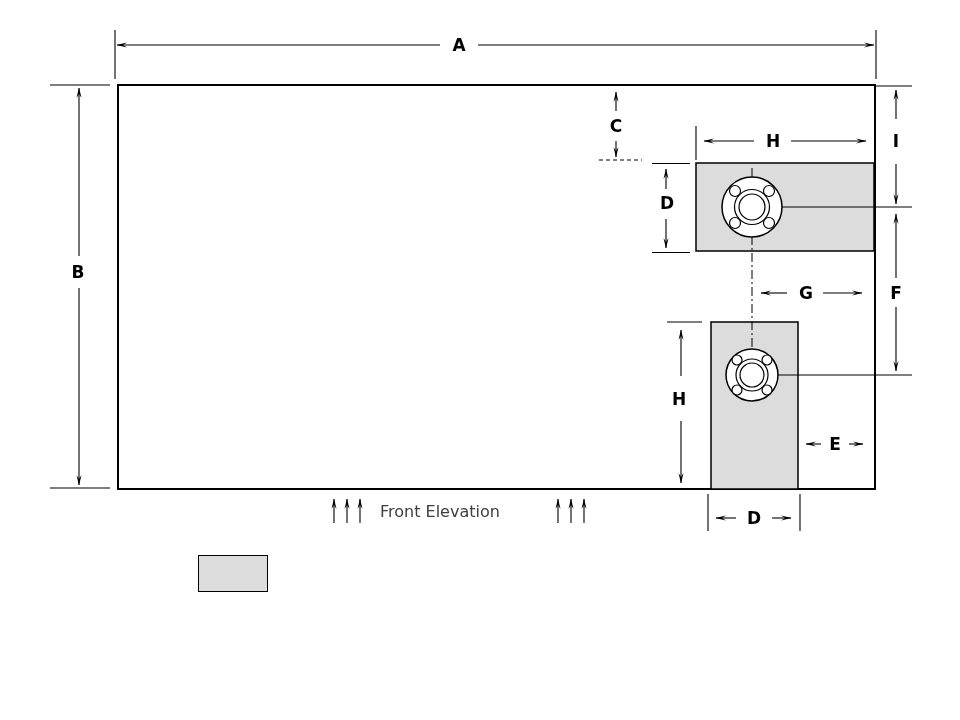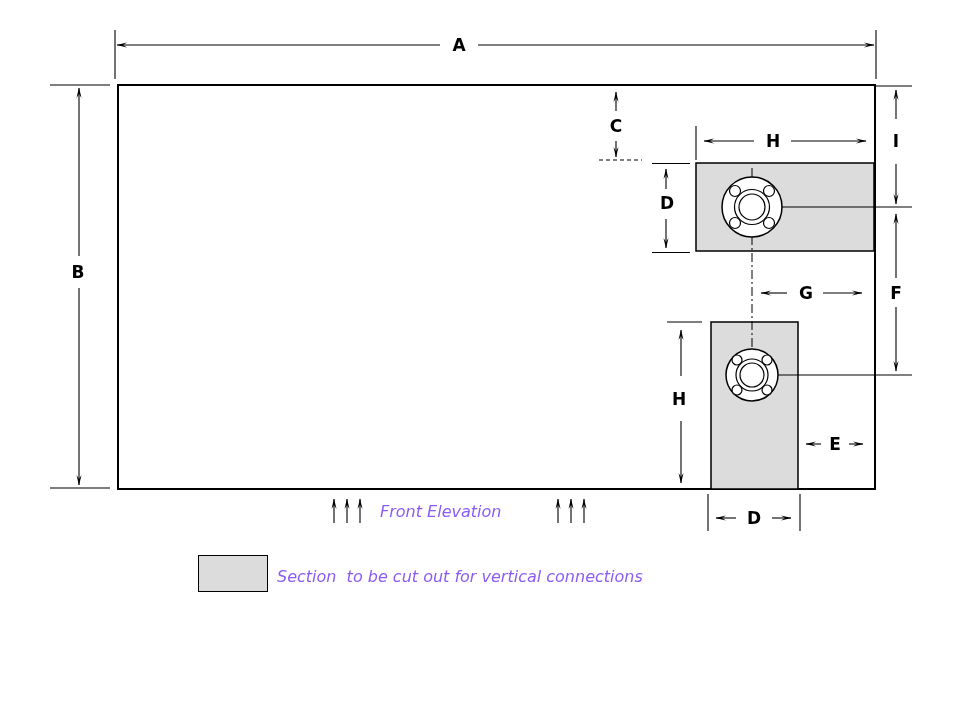--- a/index.html
+++ b/index.html
@@ -8,21 +8,21 @@
     font-family:"DejaVu Sans","Liberation Sans",sans-serif;overflow:hidden;
   }
   #drawing{position:absolute;left:0;top:0;width:960px;height:720px;}
   .dim-label{
     position:absolute;transform:translate(-50%,-50%);
     font-weight:bold;font-size:17px;color:#000;line-height:1;
     background:#fff;padding:0 2px;white-space:nowrap;
   }
   .caption{
     position:absolute;transform:translate(0,-50%);
-    font-size:16px;color:#8b5cf6;line-height:1;white-space:pre;font-style:italic;
+    font-size:16px;color:#404040;line-height:1;white-space:pre;
   }
   .legend-swatch{
     position:absolute;left:198px;top:555px;width:70px;height:37px;
     background:#dcdcdc;border:1px solid #000;box-sizing:border-box;
   }
 </style>
 </head>
 <body>
 
 <div id="stage">
@@ -156,15 +156,14 @@
   <div class="dim-label" style="left:896px;top:141px;">I</div>
   <div class="dim-label" style="left:806px;top:293px;">G</div>
   <div class="dim-label" style="left:896px;top:293px;">F</div>
   <div class="dim-label" style="left:679px;top:399px;">H</div>
   <div class="dim-label" style="left:835px;top:444px;">E</div>
   <div class="dim-label" style="left:754px;top:518px;">D</div>
 
   <div class="caption" style="left:380px;top:512px;">Front Elevation</div>
 
   <div class="legend-swatch"></div>
-  <div class="caption" style="left:277px;top:577px;">Section  to be cut out for vertical connections</div>
 
 </div>
 
 </body></html>

